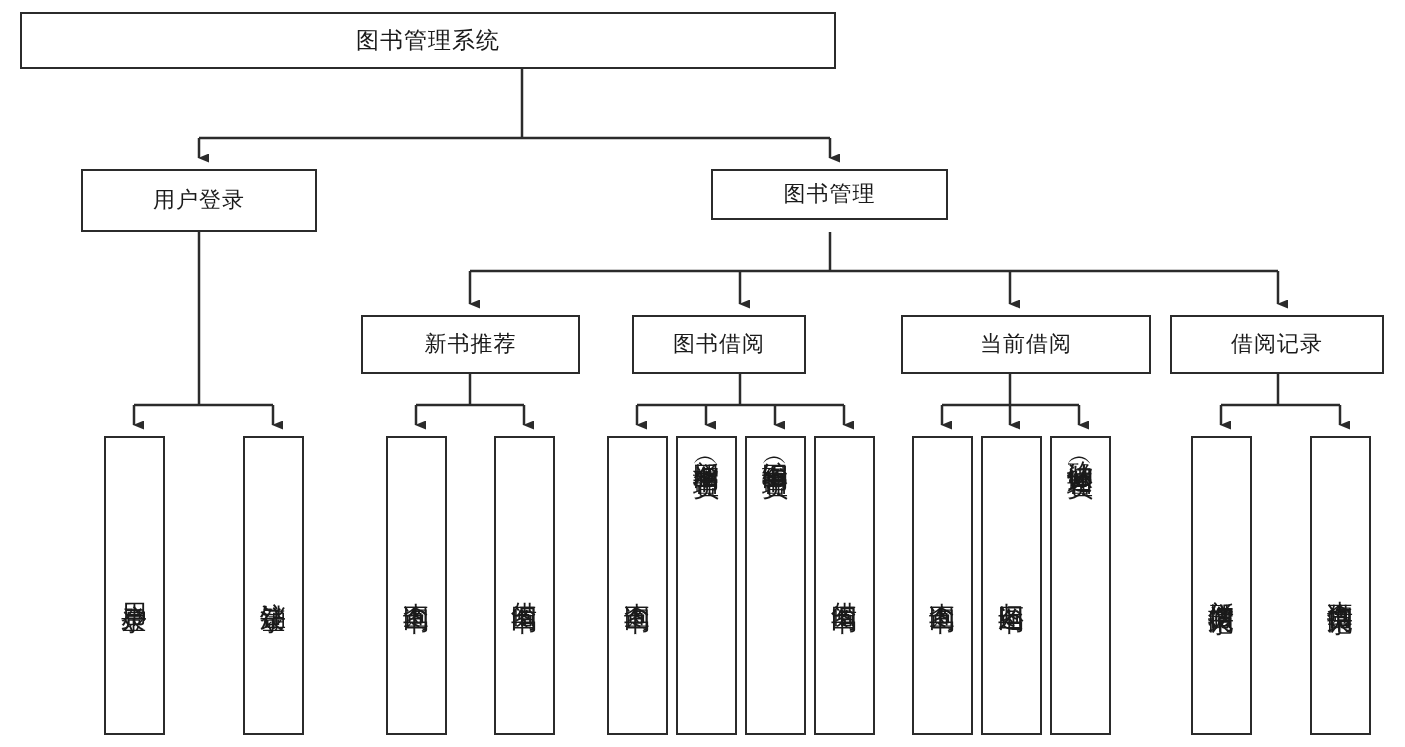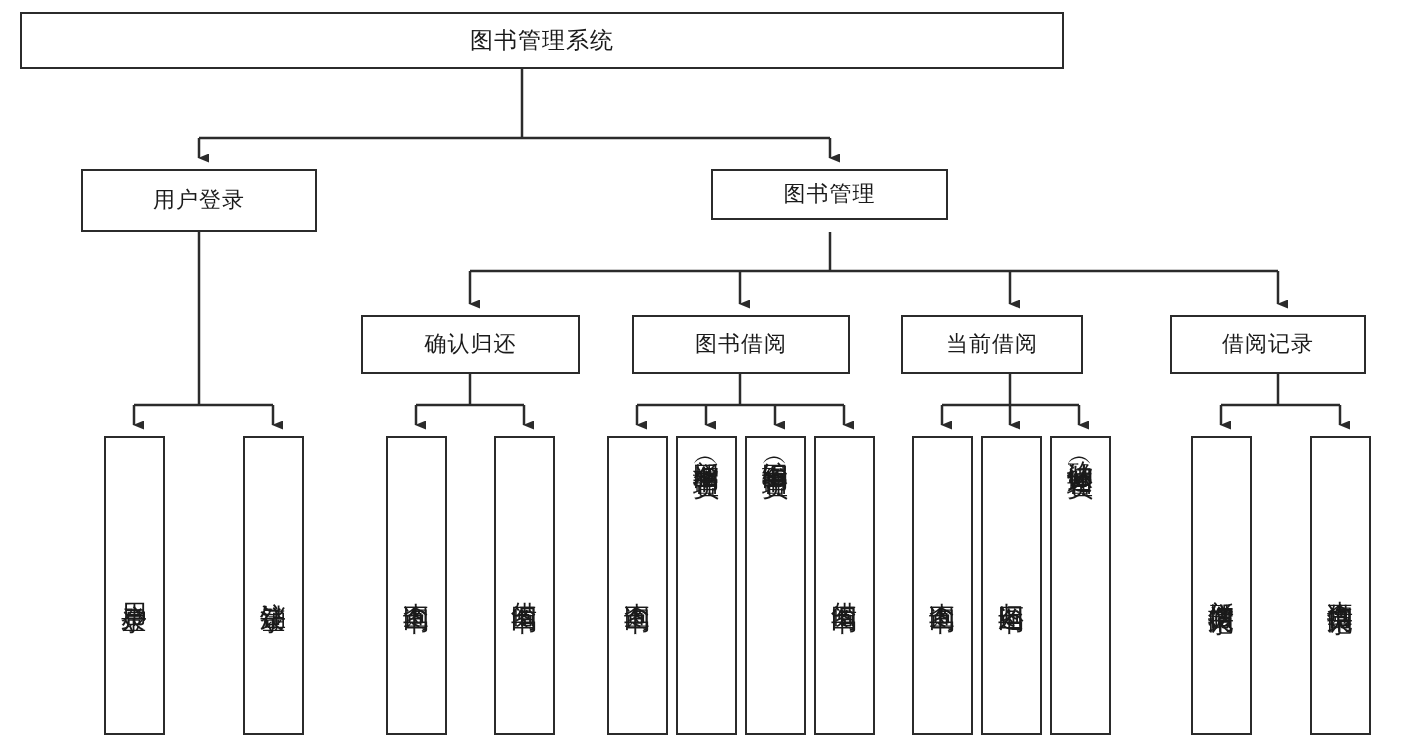--- a/index.html
+++ b/index.html
@@ -135,41 +135,41 @@
       <path d="M1010,405 L1010,425" marker-end="url(#arr)"></path>
       <path d="M1079,405 L1079,425" marker-end="url(#arr)"></path>
 
       <path d="M1278,374 L1278,405"></path>
       <path d="M1221,405 L1340,405"></path>
       <path d="M1221,405 L1221,425" marker-end="url(#arr)"></path>
       <path d="M1340,405 L1340,425" marker-end="url(#arr)"></path>
     </g>
   </svg>
 
-  <div class="node horiz root" style="left:20px; top:12px; width:1044px; height:57px;">
+  <div class="node horiz root" style="left:20px; top:12px; width:816px; height:57px;">
     <span class="label">图书管理系统</span>
   </div>
 
   <div class="node horiz" style="left:81px; top:169px; width:236px; height:63px;">
     <span class="label">用户登录</span>
   </div>
   <div class="node horiz" style="left:711px; top:169px; width:237px; height:51px;">
     <span class="label">图书管理</span>
   </div>
 
   <div class="node horiz" style="left:361px; top:315px; width:219px; height:59px;">
-    <span class="label">确认归还</span>
-  </div>
-  <div class="node horiz" style="left:632px; top:315px; width:218px; height:59px;">
+    <span class="label">新书推荐</span>
+  </div>
+  <div class="node horiz" style="left:632px; top:315px; width:174px; height:59px;">
     <span class="label">图书借阅</span>
   </div>
-  <div class="node horiz" style="left:901px; top:315px; width:182px; height:59px;">
+  <div class="node horiz" style="left:901px; top:315px; width:250px; height:59px;">
     <span class="label">当前借阅</span>
   </div>
-  <div class="node horiz" style="left:1170px; top:315px; width:196px; height:59px;">
+  <div class="node horiz" style="left:1170px; top:315px; width:214px; height:59px;">
     <span class="label">借阅记录</span>
   </div>
 
   <div class="node vert mid" style="left:104px; top:436px; width:61px; height:299px;">
     <span class="label">用户登录</span>
   </div>
   <div class="node vert mid" style="left:243px; top:436px; width:61px; height:299px;">
     <span class="label">注销登录</span>
   </div>
 

